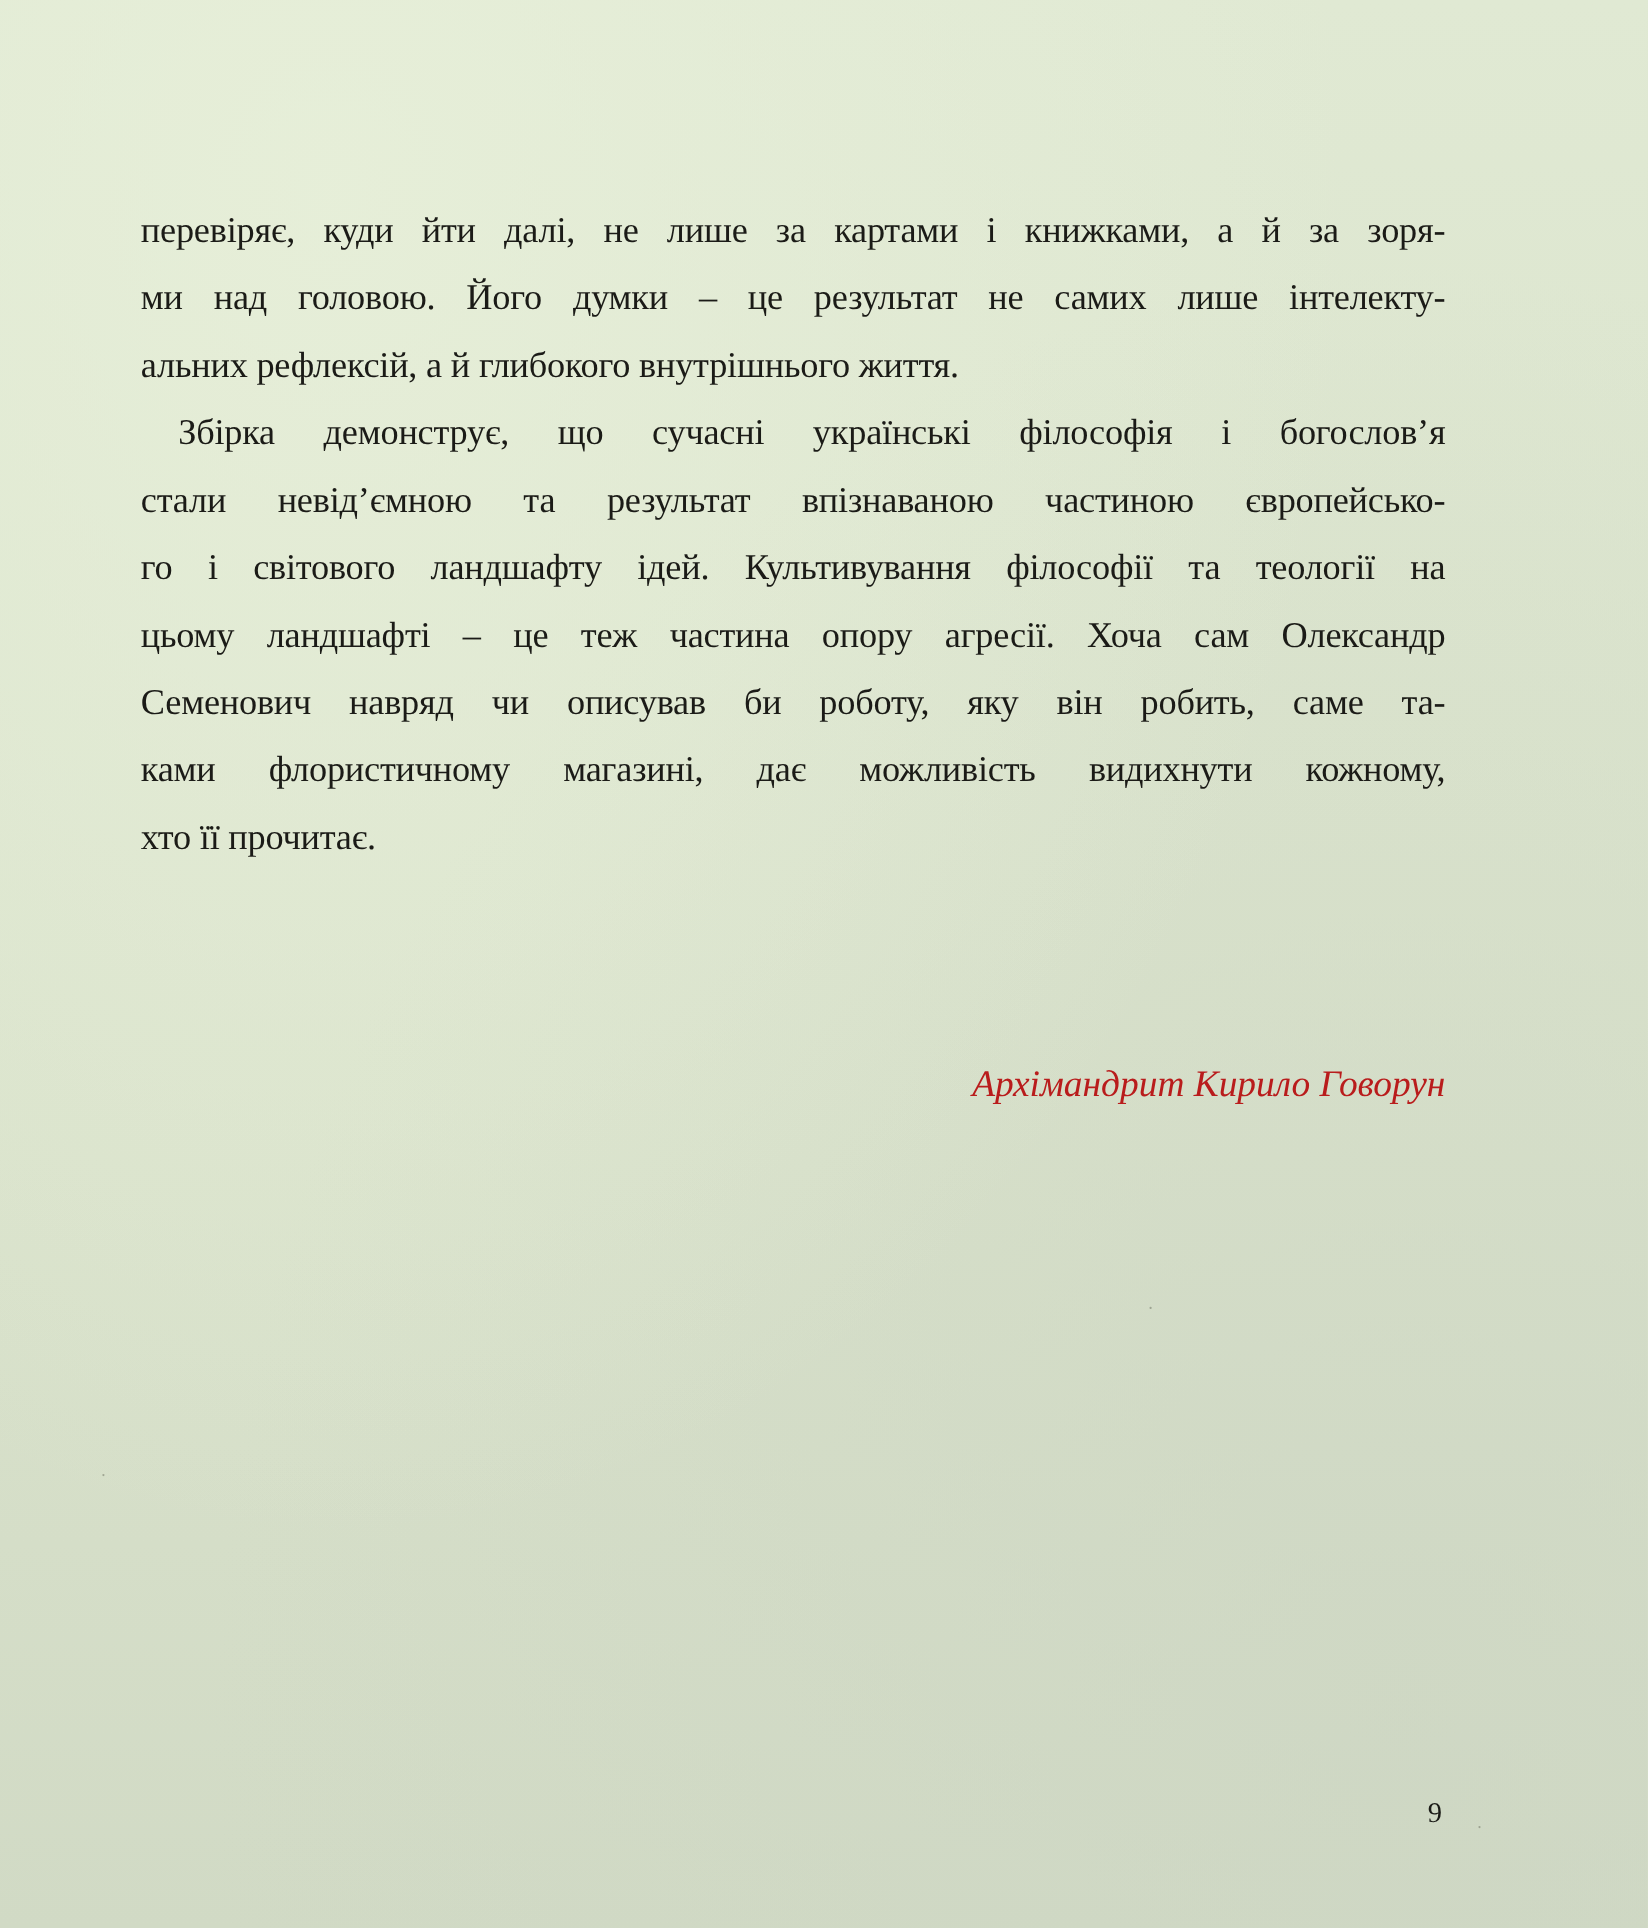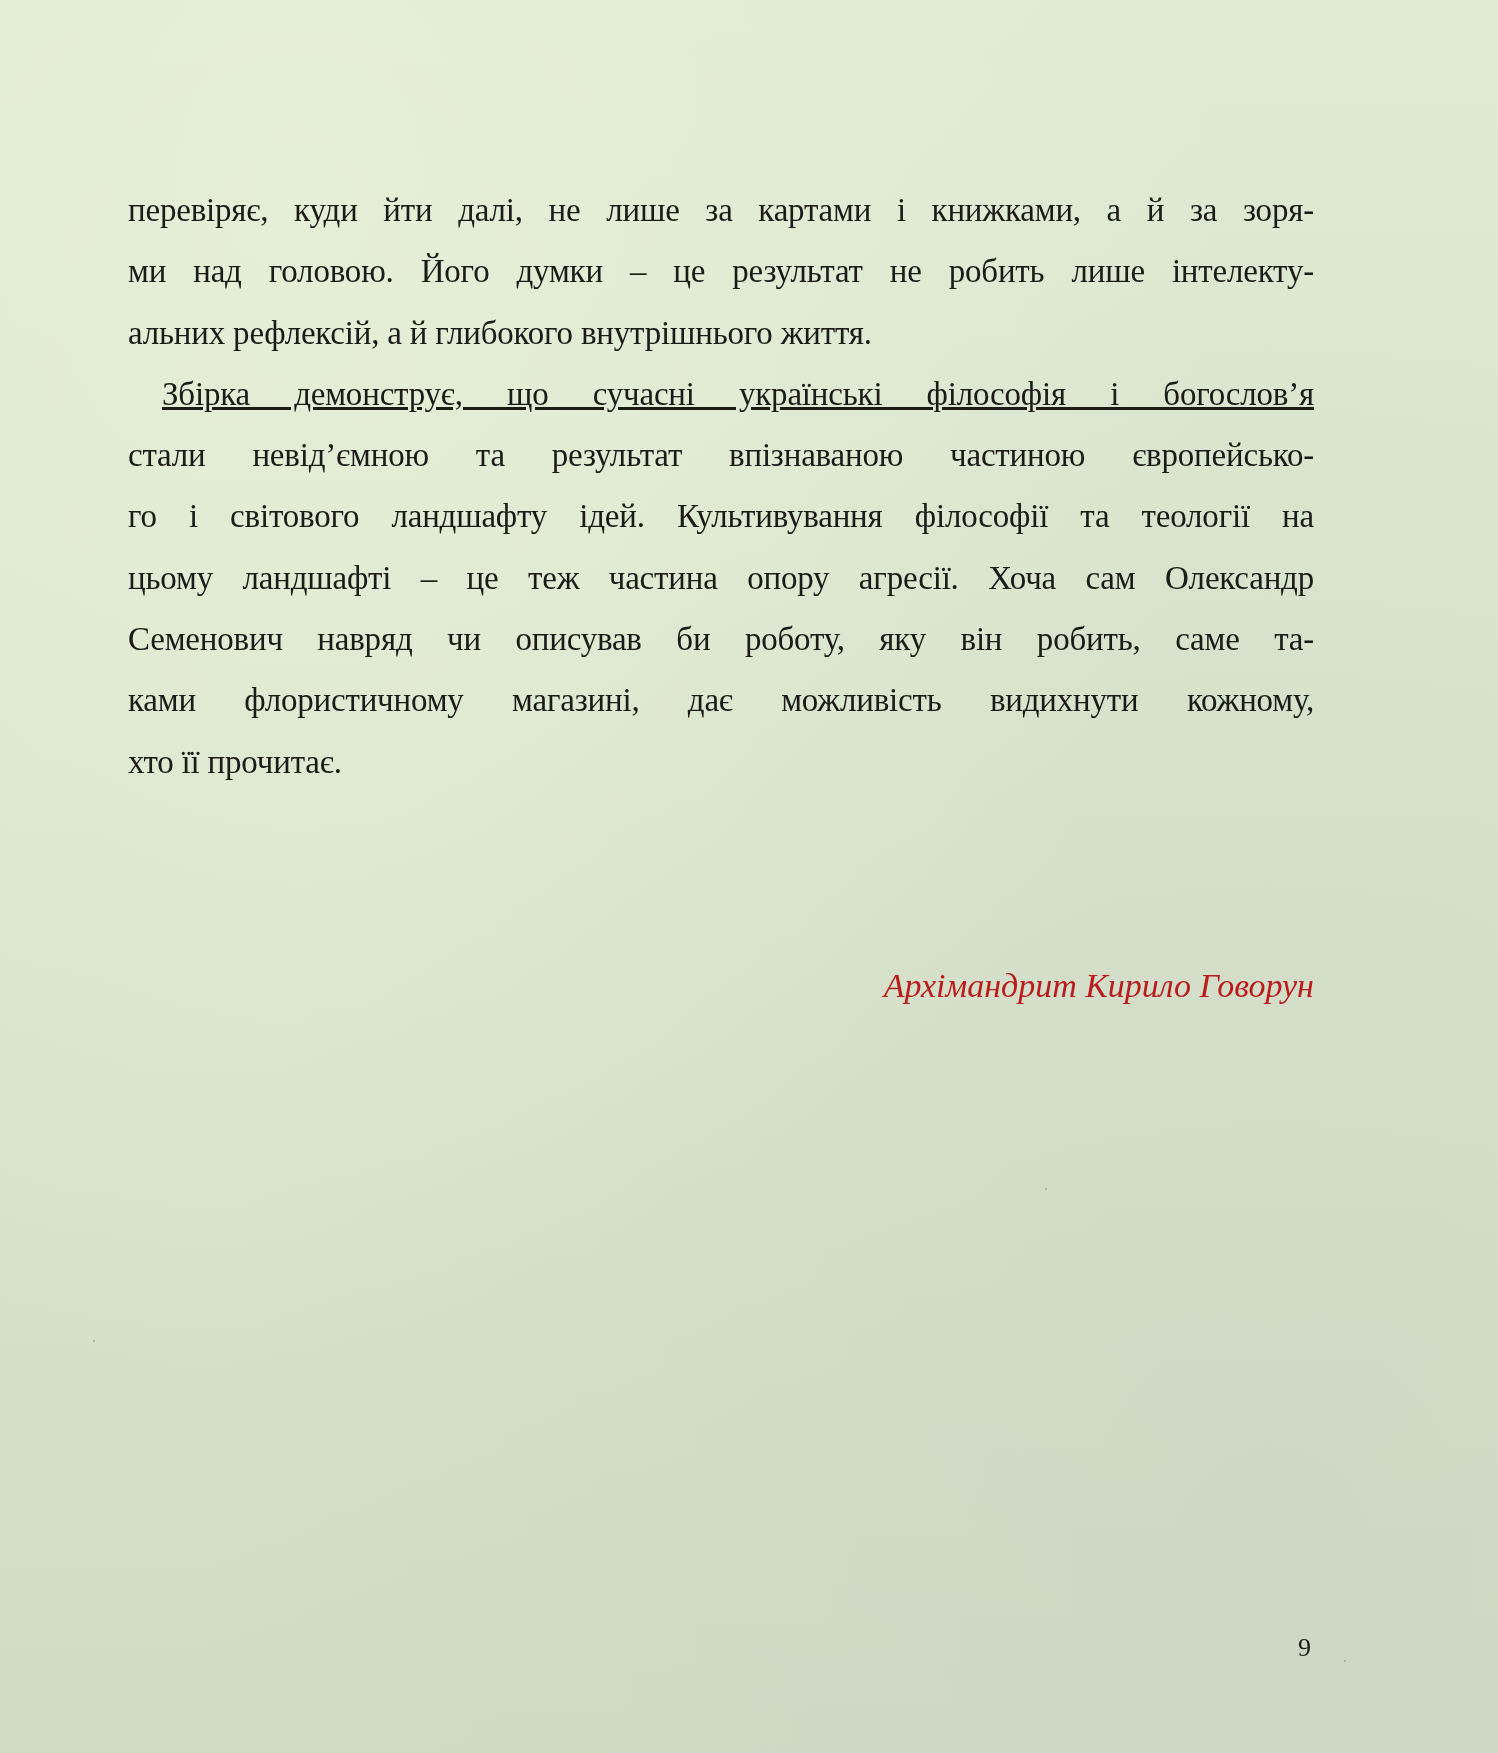--- a/index.html
+++ b/index.html
@@ -38,21 +38,20 @@
       white-space: nowrap;
       text-align: justify;
       text-align-last: justify;
       letter-spacing: -0.2px;
     }
     .line.last {
       text-align-last: left;
     }
     .line.indent {
       padding-left: 34px;
-      text-decoration: underline;
     }
     .signature {
       position: absolute;
       right: 184px;
       top: 967px;
       font-family: "Liberation Serif", "DejaVu Serif", serif;
       font-style: italic;
       font-size: 34px;
       white-space: nowrap;
       color: #b91c1c;
@@ -74,21 +73,21 @@
   </style>
 </head>
 <body>
 
 <div class="page">
 
   <div class="text-block">
 
     <div class="paragraph">
       <div class="line">перевіряє, куди йти далі, не лише за картами і книжками, а й за зоря-</div>
-      <div class="line">ми над головою. Його думки – це результат не робить лише інтелекту-</div>
+      <div class="line">ми над головою. Його думки – це результат не самих лише інтелекту-</div>
       <div class="line last">альних рефлексій, а й глибокого внутрішнього життя.</div>
     </div>
 
     <div class="paragraph">
       <div class="line indent">Збірка демонструє, що сучасні українські філософія і богослов’я</div>
       <div class="line">стали невід’ємною та результат впізнаваною частиною європейсько-</div>
       <div class="line">го і світового ландшафту ідей. Культивування філософії та теології на</div>
       <div class="line">цьому ландшафті – це теж частина опору агресії. Хоча сам Олександр</div>
       <div class="line">Семенович навряд чи описував би роботу, яку він робить, саме та-</div>
       <div class="line">ками флористичному магазині, дає можливість видихнути кожному,</div>

